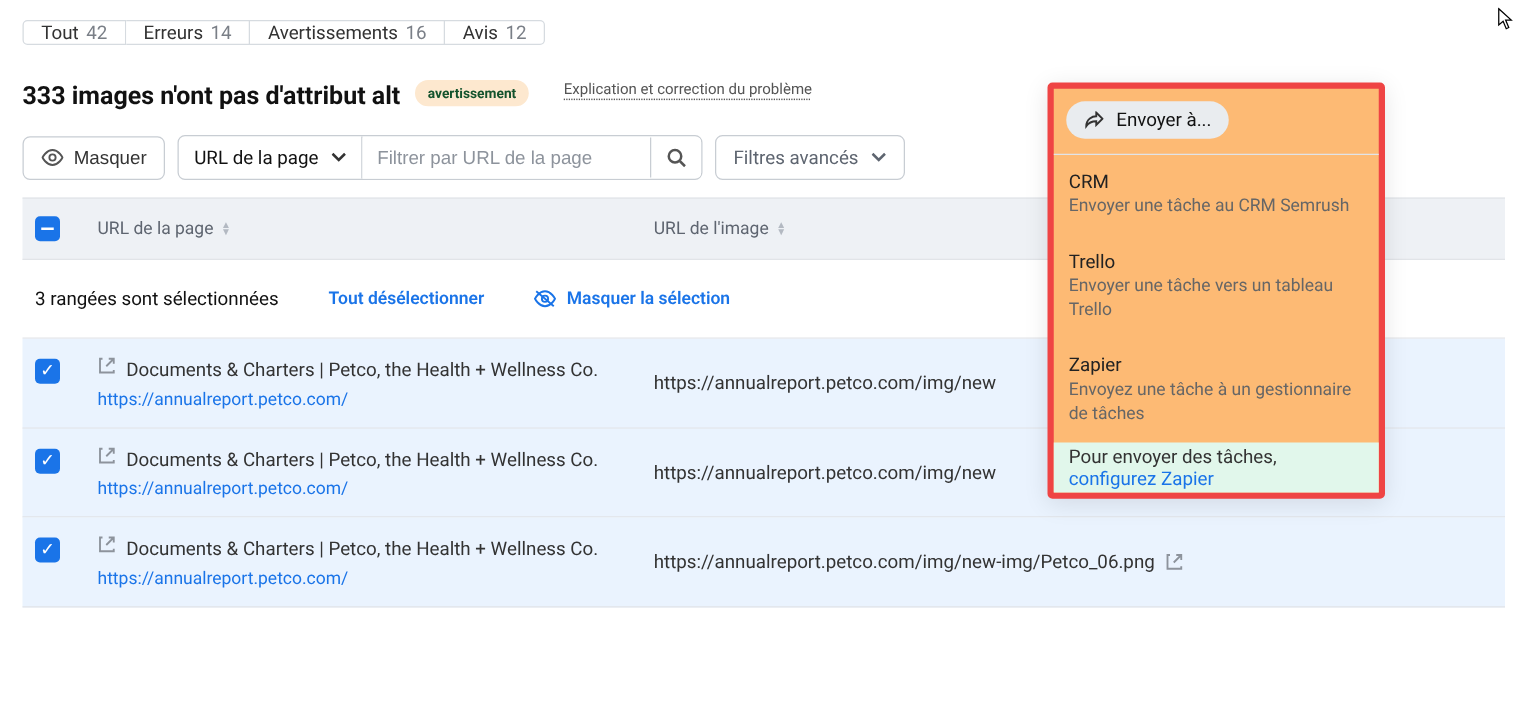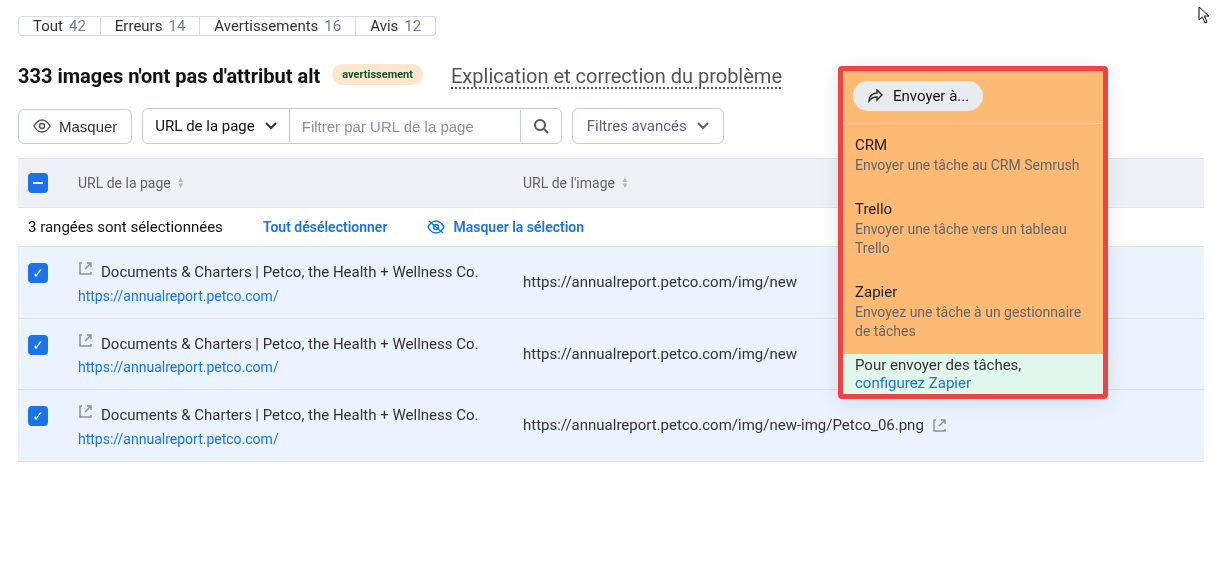--- a/index.html
+++ b/index.html
@@ -11,42 +11,42 @@
 .tab { display: flex; align-items: center; gap: 6px; padding: 0 14px; border: 1px solid #d6dbe0; background: #fff; cursor: pointer; font-size: 15px; color: #333; }
 .tab:first-child { border-radius: 4px 0 0 4px; }
 .tab:last-child { border-radius: 0 4px 4px 0; }
 .tab + .tab { border-left: none; }
 .tab .count { color: #7a7f87; }
 
 
 .heading-row { display: flex; align-items: flex-start; gap: 12px; margin-bottom: 20px; margin-top: 28px; }
 .heading { font-size: 20px; font-weight: 700; }
 .badge-warn { background: #fde8cf; color: #14532d; padding: 4px 10px; border-radius: 12px; font-size: 11px; font-weight: 700; }
-.explain { color: #555; text-decoration: underline dotted; text-underline-offset: 4px; font-size: 20px; margin-left: 16px; cursor: pointer; }
+.explain { color: #555; text-decoration: underline dotted; text-underline-offset: 4px; font-size: 12px; margin-left: 16px; cursor: pointer; }
 
 
 .filter-row { display: flex; align-items: center; gap: 10px; margin-bottom: 14px; }
 .btn-outline { display: flex; align-items: center; gap: 8px; border: 1px solid #c8cdd3; background: #fff; padding: 8px 14px; border-radius: 6px; font-size: 15px; cursor: pointer; color:#333; }
 .select-wrap { display: flex; align-items: center; gap: 0; border: 1px solid #c8cdd3; border-radius: 6px; overflow: hidden; }
 .select-left { padding: 8px 12px; font-size: 15px; display: flex; align-items: center; gap: 10px; border-right: 1px solid #c8cdd3; cursor: pointer; }
 .url-input { border: none; padding: 8px 12px; font-size: 15px; width: 230px; outline: none; color:#333; }
 .url-input::placeholder{color:#8d939c;}
 .search-btn { border: none; border-left: 1px solid #c8cdd3; background: #fff; padding: 8px 12px; cursor: pointer; }
 .adv-filter { display:flex; align-items:center; gap:10px; border: 1px solid #c8cdd3; background: #fff; padding: 8px 14px; border-radius: 6px; font-size: 15px; color:#5e6570; cursor:pointer; }
 
 
 .thead { display: grid; grid-template-columns: 50px 445px 1fr; background: #eef1f5; border-top: 1px solid #e1e4e8; border-bottom: 1px solid #e1e4e8; }
 .thead > div { padding: 14px 10px; display: flex; align-items: center; gap: 6px; color: #5e6570; font-size: 14px; }
 .chk { width: 20px; height: 20px; border-radius: 4px; background: #1a74e8; display: flex; align-items: center; justify-content: center; cursor: pointer; }
 .chk .minus { width: 10px; height: 2px; background: #fff; }
 .chk .tick { color: #fff; font-size: 14px; line-height: 1; }
 .sort-arrows { display: inline-flex; flex-direction: column; font-size: 8px; line-height: 6px; color: #b3b9c2; }
 
 
-.selbar { display: flex; align-items: center; gap: 40px; padding: 10px 10px; border-bottom: 1px solid #e1e4e8; }
+.selbar { display: flex; align-items: center; gap: 40px; padding: 22px 10px; border-bottom: 1px solid #e1e4e8; }
 .selbar .txt { font-size: 15px; }
 .link { color: #1a74e8; font-weight: 600; cursor: pointer; display:flex; align-items:center; gap:8px; }
 
 
 .row { display: grid; grid-template-columns: 50px 445px 1fr; background: #eaf3fe; border-bottom: 1px solid #e1e4e8; }
 .row > div { padding: 14px 10px; }
 .row .chkcell { display: flex; align-items: flex-start; padding-top: 16px; }
 .page-title { display:flex; align-items:flex-start; gap:8px; font-size:15px; line-height:1.5; color:#333; }
 .page-url { color:#1a74e8; margin-top:4px; font-size:14px; }
 .image-url { display:flex; align-items:center; gap:8px; color:#333; font-size:15px; }

